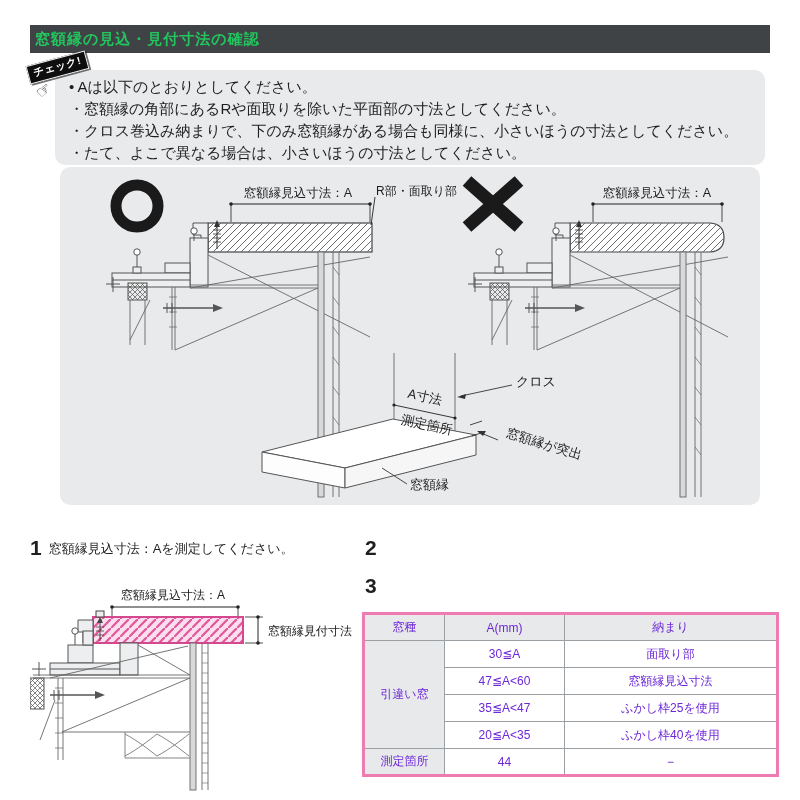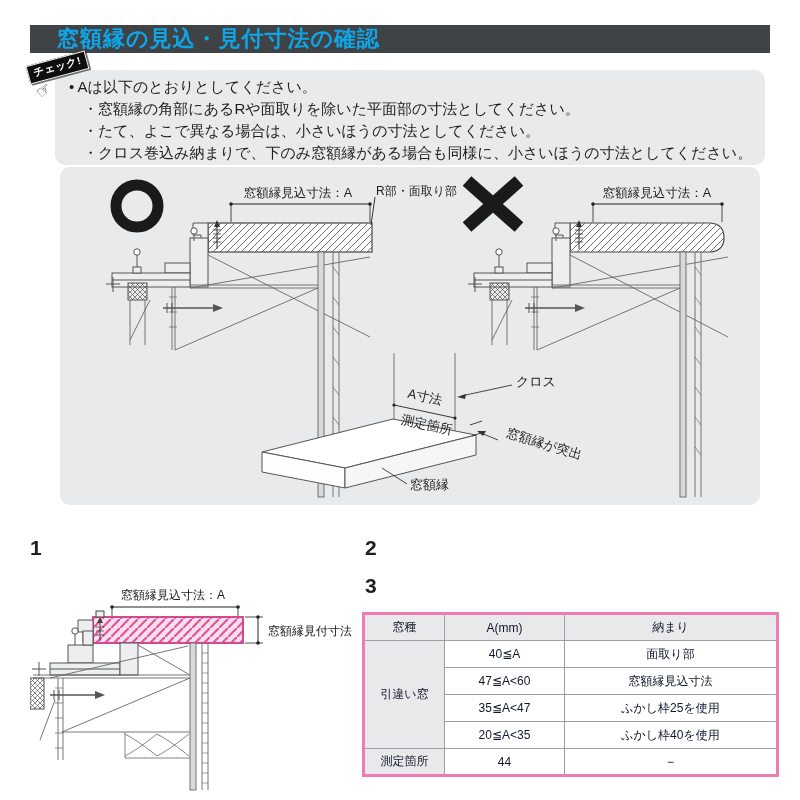--- a/index.html
+++ b/index.html
@@ -6,33 +6,33 @@
   body{
     width:800px;height:800px;position:relative;overflow:hidden;
     background:#ffffff;color:#1f1f1f;
     font-family:"Liberation Sans","DejaVu Sans",sans-serif;
     -webkit-font-smoothing:antialiased;
   }
   .abs{position:absolute;}
   
   .title-bar{
     left:30px;top:25px;width:740px;height:28px;
-    background:#404345;color:#0ea5e9;
-    font-size:22px;font-weight:bold;line-height:28px;
-    padding-left:27px;box-sizing:border-box;letter-spacing:1px;
+    background:#404345;color:#22c55e;
+    font-size:15px;font-weight:bold;line-height:28px;
+    padding-left:5px;box-sizing:border-box;letter-spacing:1px;
   }
   
   .check-panel{
     left:55px;top:70px;width:710px;height:95px;
     background:#e8eaec;border-radius:10px;
     box-sizing:border-box;padding:6px 10px 0 14px;
     font-size:15px;line-height:22px;color:#1d1d1d;
   }
   .check-item{white-space:nowrap;}
-  .check-item.sub{margin-left:14px;}
+  .check-item.sub{}
   .check-badge{
     left:27px;top:58px;background:#0e0e0e;color:#fff;
     font-size:10.5px;font-weight:bold;padding:1px 5px 2px 5px;
     transform:rotate(-15deg);border:1px solid #f2f2f2;
     box-shadow:1.5px 1.5px 0 rgba(0,0,0,.55);letter-spacing:.5px;z-index:3;
   }
   .hand-icon{
     left:36px;top:80px;font-size:17px;color:#222;
     transform:rotate(-38deg);z-index:3;
     font-family:"DejaVu Sans",sans-serif;
@@ -49,21 +49,21 @@
   .step-num{font-size:21px;font-weight:800;line-height:21px;margin-right:7px;}
   .step-text{font-size:13px;line-height:15px;margin-top:4px;white-space:nowrap;}
   #step1{left:30px;top:537px;}
   #step2{left:365px;top:537px;}
   #step3{left:365px;top:575px;}
   
   .spec-table-wrap{left:362px;top:612px;}
   table.spec{
     border-collapse:collapse;table-layout:fixed;
     border:3px solid #ee7cb2;background:#fff;
-    font-size:12px;color:#0f172a;
+    font-size:12px;color:#6d28d9;
   }
   table.spec td,table.spec th{
     border:1px solid #9aa0a3;text-align:center;vertical-align:middle;
     padding:0 4px;font-weight:normal;
   }
   table.spec th{background:#e8e9eb;height:24px;}
   td.cat{background:#e8e9eb;}
   .c1{width:81px;} .c2{width:120px;} .c3{width:213px;}
   tr.r{height:27px;}
 </style>
@@ -71,22 +71,22 @@
 <body>
 
 <div class="abs title-bar">窓額縁の見込・見付寸法の確認</div>
 
 <div class="abs check-badge">チェック!</div>
 <div class="abs hand-icon">☞</div>
 
 <div class="abs check-panel">
   <div class="check-item">• Aは以下のとおりとしてください。</div>
   <div class="check-item sub">・窓額縁の角部にあるRや面取りを除いた平面部の寸法としてください。</div>
+  <div class="check-item sub">・クロス巻込み納まりで、下のみ窓額縁がある場合も同様に、小さいほうの寸法としてください。</div>
   <div class="check-item sub">・たて、よこで異なる場合は、小さいほうの寸法としてください。</div>
-  <div class="check-item sub">・クロス巻込み納まりで、下のみ窓額縁がある場合も同様に、小さいほうの寸法としてください。</div>
 </div>
 
 <div class="abs diagram-panel">
 <svg width="700" height="338" viewBox="0 0 700 338">
   <defs>
     <pattern id="gh" width="7" height="7" patternUnits="userSpaceOnUse">
       <path d="M-1,8 L8,-1" stroke="#6b6f72" stroke-width="1" fill="none"></path>
     </pattern>
     <pattern id="ch" width="5" height="5" patternUnits="userSpaceOnUse">
       <path d="M0,5 L5,0 M0,0 L5,5" stroke="#555" stroke-width="0.7" fill="none"></path>
@@ -244,20 +244,21 @@
     <text x="483" y="281" font-size="13" text-anchor="middle" transform="rotate(17,483,281)">窓額縁が突出</text>
 
     <text x="350" y="322" font-size="13">窓額縁</text>
     <line x1="347" y1="317" x2="322" y2="301" stroke="#333" stroke-width="0.9"></line>
   </g>
 </svg>
 </div>
 
 <div class="abs step" id="step1">
   <span class="step-num">1</span>
+  <span class="step-text">窓額縁見込寸法：Aを測定してください。</span>
 </div>
 <div class="abs step" id="step2">
   <span class="step-num">2</span>
 </div>
 <div class="abs step" id="step3">
   <span class="step-num">3</span>
 </div>
 
 <div class="abs" style="left:30px;top:583px;">
 <svg width="330" height="212" viewBox="0 0 330 212">
@@ -353,21 +354,21 @@
     <thead>
       <tr class="r">
         <th>窓種</th>
         <th>A(mm)</th>
         <th>納まり</th>
       </tr>
     </thead>
     <tbody>
       <tr class="r">
         <td class="cat" rowspan="4">引違い窓</td>
-        <td>40≦A</td>
+        <td>30≦A</td>
         <td>面取り部</td>
       </tr>
       <tr class="r">
         <td>47≦A&lt;60</td>
         <td>窓額縁見込寸法</td>
       </tr>
       <tr class="r">
         <td>35≦A&lt;47</td>
         <td>ふかし枠25を使用</td>
       </tr>

